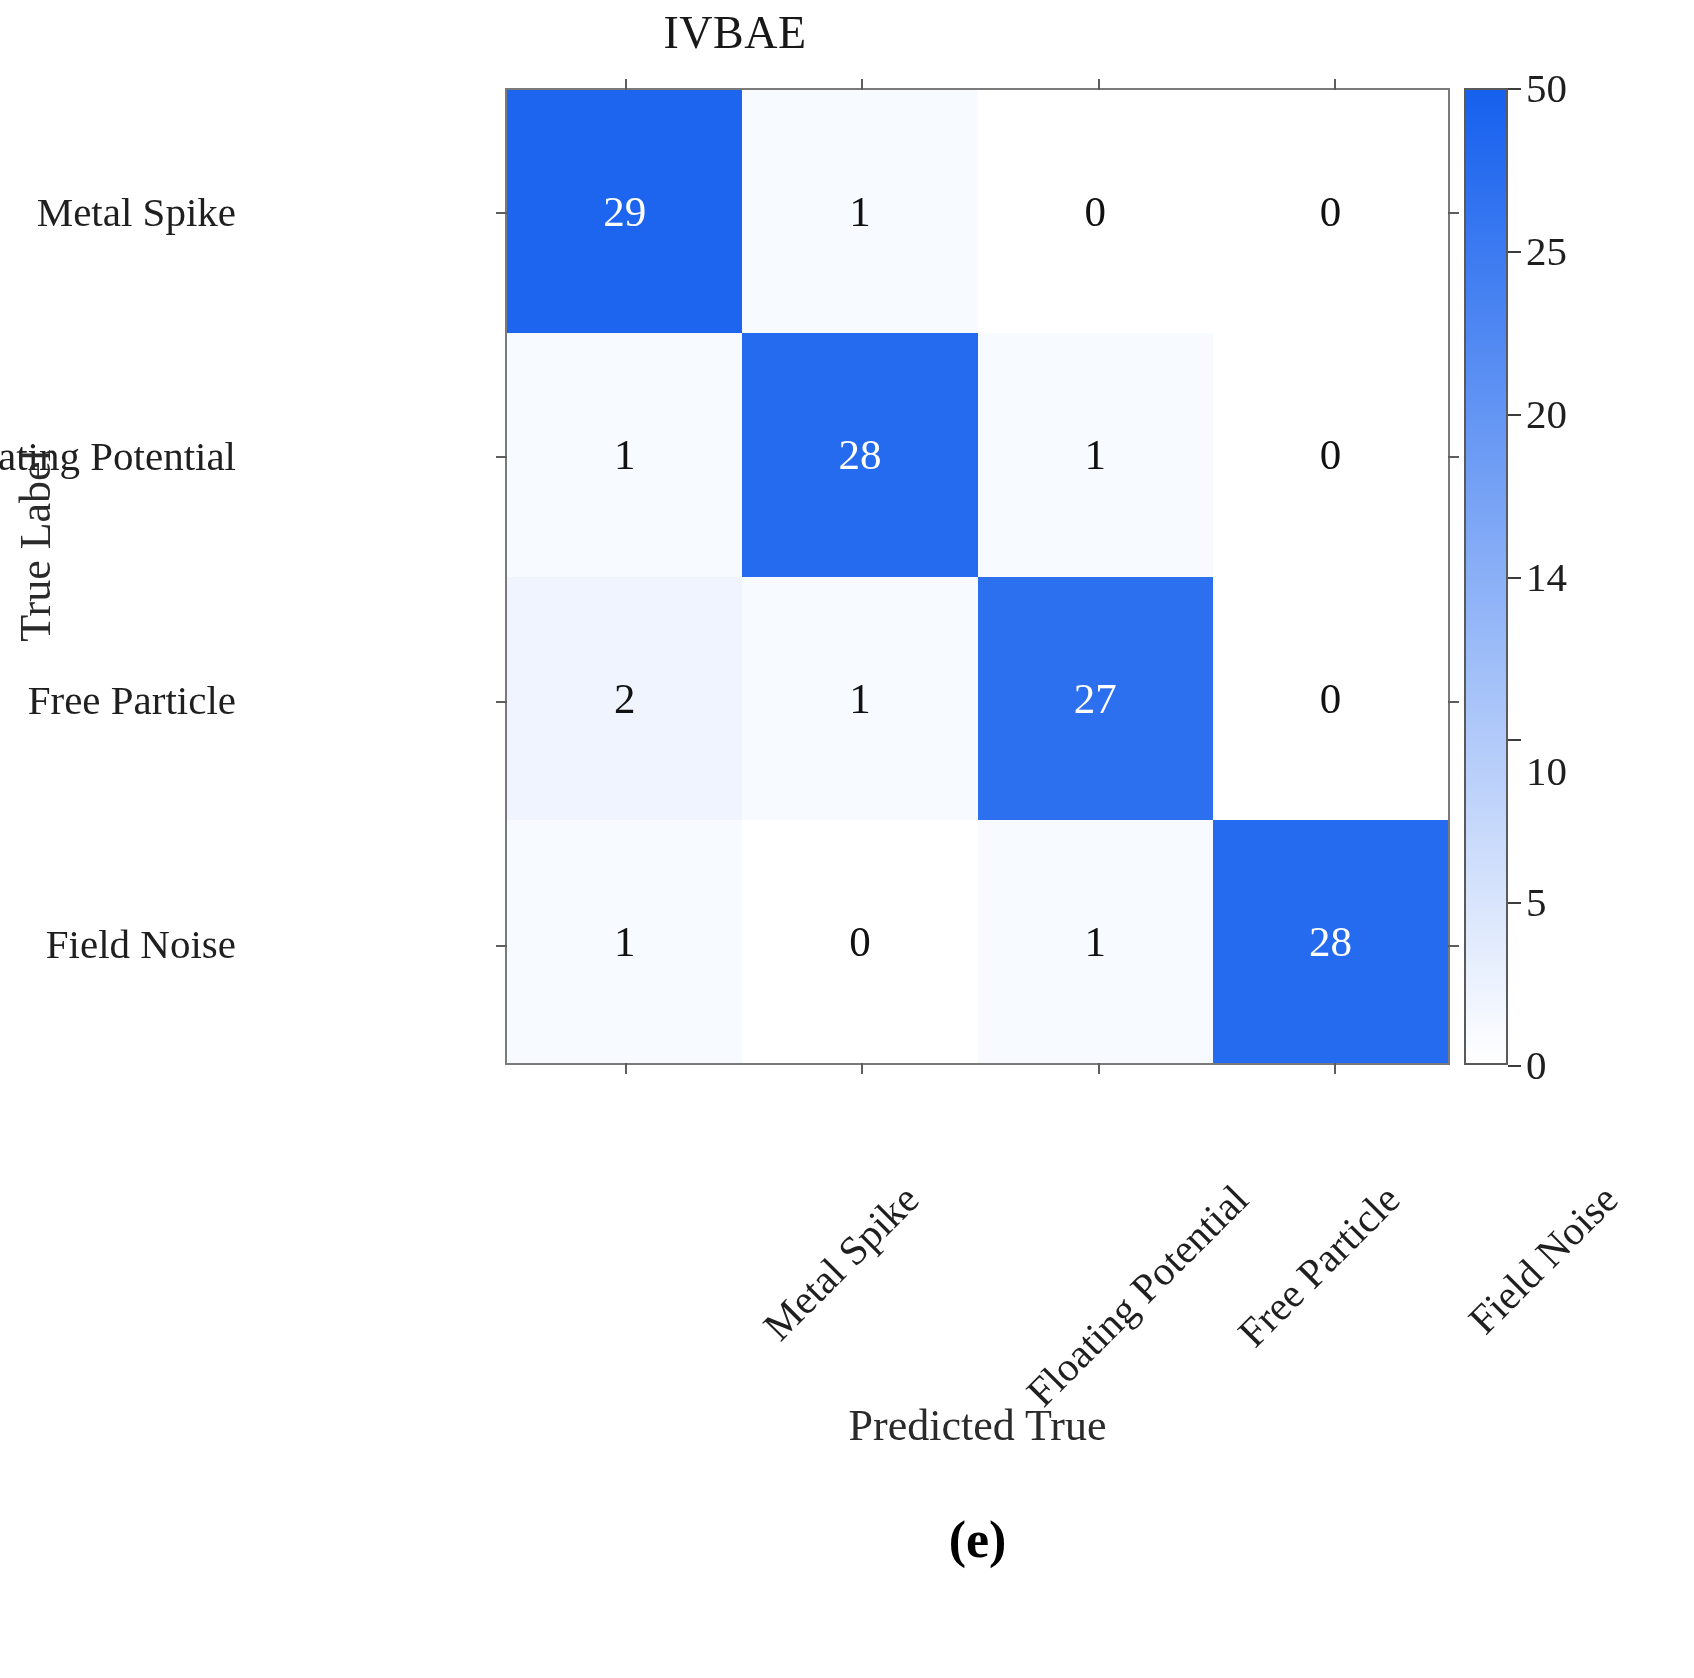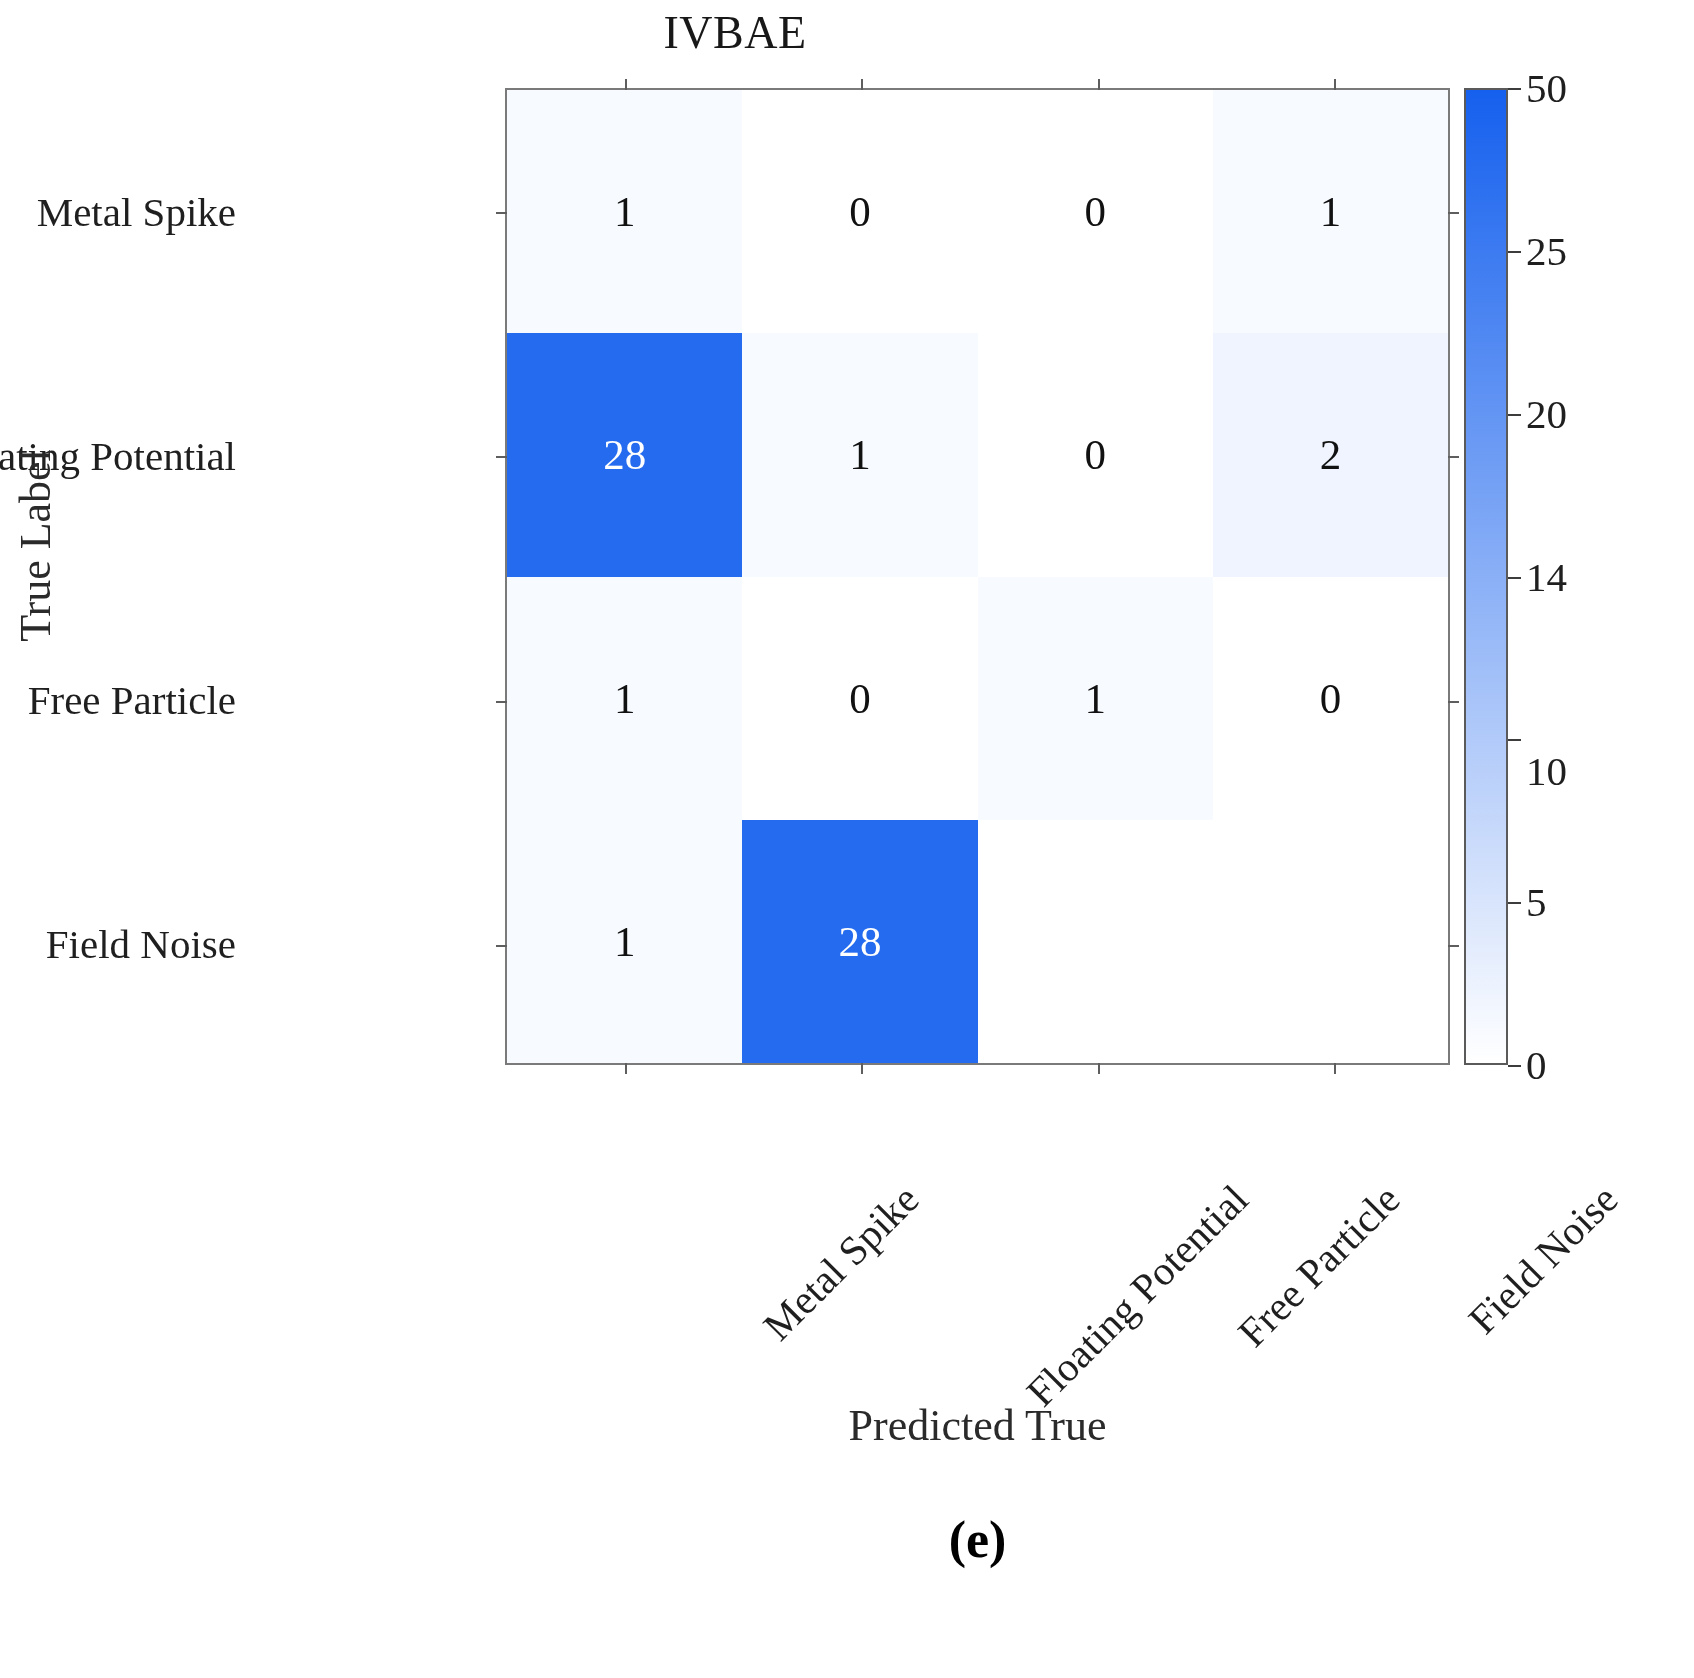--- a/index.html
+++ b/index.html
@@ -178,20 +178,23 @@
 </style>
 </head>
 <body>
 
 <div id="chart-title">IVBAE</div>
 
 <div id="plot-area">
 
   <div id="matrix-grid">
 
+    <div class="cell hot" style="background: rgb(29, 101, 239);">
+      <span class="cell-value">29</span>
+    </div>
     <div class="cell" style="background: rgb(247, 250, 254);">
       <span class="cell-value">1</span>
     </div>
     <div class="cell" style="background: rgb(255, 255, 255);">
       <span class="cell-value">0</span>
     </div>
     <div class="cell" style="background: rgb(255, 255, 255);">
       <span class="cell-value">0</span>
     </div>
 
@@ -206,20 +209,23 @@
     </div>
     <div class="cell" style="background: rgb(255, 255, 255);">
       <span class="cell-value">0</span>
     </div>
 
     <div class="cell" style="background: rgb(239, 244, 254);">
       <span class="cell-value">2</span>
     </div>
     <div class="cell" style="background: rgb(247, 250, 254);">
       <span class="cell-value">1</span>
+    </div>
+    <div class="cell hot" style="background: rgb(44, 112, 240);">
+      <span class="cell-value">27</span>
     </div>
     <div class="cell" style="background: rgb(255, 255, 255);">
       <span class="cell-value">0</span>
     </div>
 
     <div class="cell" style="background: rgb(247, 250, 254);">
       <span class="cell-value">1</span>
     </div>
     <div class="cell" style="background: rgb(255, 255, 255);">
       <span class="cell-value">0</span>

